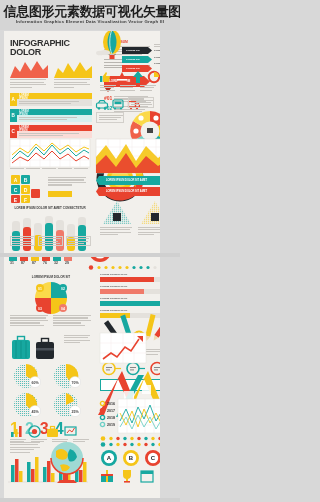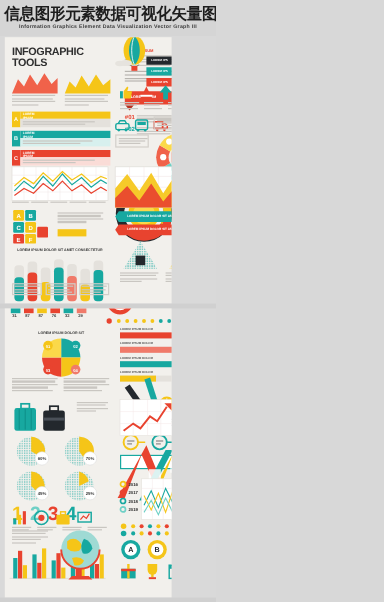--- a/index.html
+++ b/index.html
@@ -19,21 +19,21 @@
     font-size:13.5px; font-weight:bold; color:#1d1d1d; letter-spacing:-0.3px;
     white-space:nowrap; transform:scaleX(0.96); transform-origin:center;
   }
   .header .en {
     position:absolute; top:19px; left:0; width:180px; text-align:center;
     font-size:4.3px; font-weight:bold; color:#3a3a3a; letter-spacing:0.25px;
     white-space:nowrap;
   }
 
   
-  .poster { position:absolute; left:4px; width:139px; background:#f2f0ec; overflow:hidden; }
+  .poster { position:absolute; left:4px; width:156px; background:#f2f0ec; overflow:hidden; }
   #poster-1 { top:31px;  height:222px; }
   #poster-2 { top:257px; height:241px; }
   .gap { position:absolute; left:0; width:180px; height:4px; background:#d0d0d0; }
 
   
   .blk { position:absolute; }
   .txtline { background:#c9c6c1; height:1.1px; }
   .txtline.sh { background:#b8b5b0; }
   .tinyw { font-size:2.6px; color:#fff; font-weight:bold;}
 
@@ -48,21 +48,21 @@
 
   <div class="header">
     <div class="cn">信息图形元素数据可视化矢量图III</div>
     <div class="en">Information Graphics Element Data Visualization Vector Graph III</div>
   </div>
 
   <div class="poster" id="poster-1">
 
     <div class="blk" style="left:6px;top:8px;width:66px;">
       <div class="big-title">INFOGRAPHIC</div>
-      <div class="big-title">TOOLS</div>
+      <div class="big-title">DOLOR</div>
     </div>
 
     <div class="blk" style="left:100px;top:9px;width:48px;">
       <div style="font-size:3.4px;font-weight:bold;color:#e8432f;">LOREM IPSUM</div>
       <div class="txtline" style="width:46px;margin-top:2px;"></div>
       <div class="txtline" style="width:44px;margin-top:1.6px;"></div>
       <div class="txtline" style="width:45px;margin-top:1.6px;"></div>
       <div class="txtline" style="width:38px;margin-top:1.6px;"></div>
       <div class="txtline sh" style="width:46px;margin-top:4px;"></div>
       <div class="txtline sh" style="width:43px;margin-top:1.6px;"></div>

